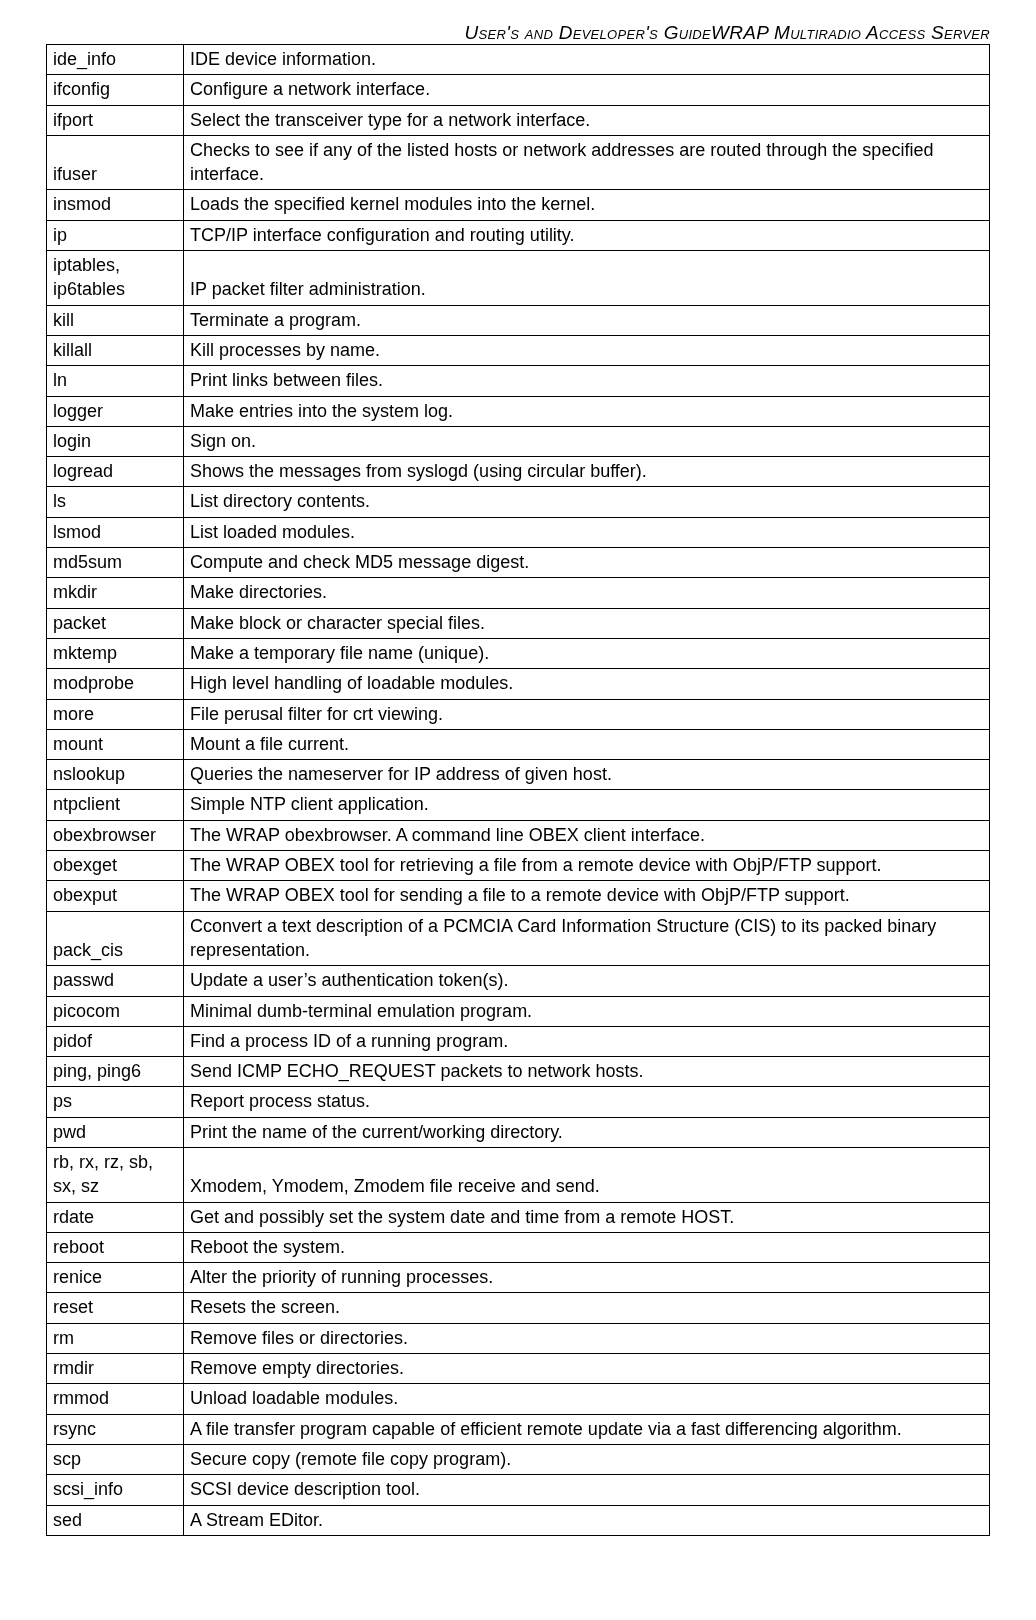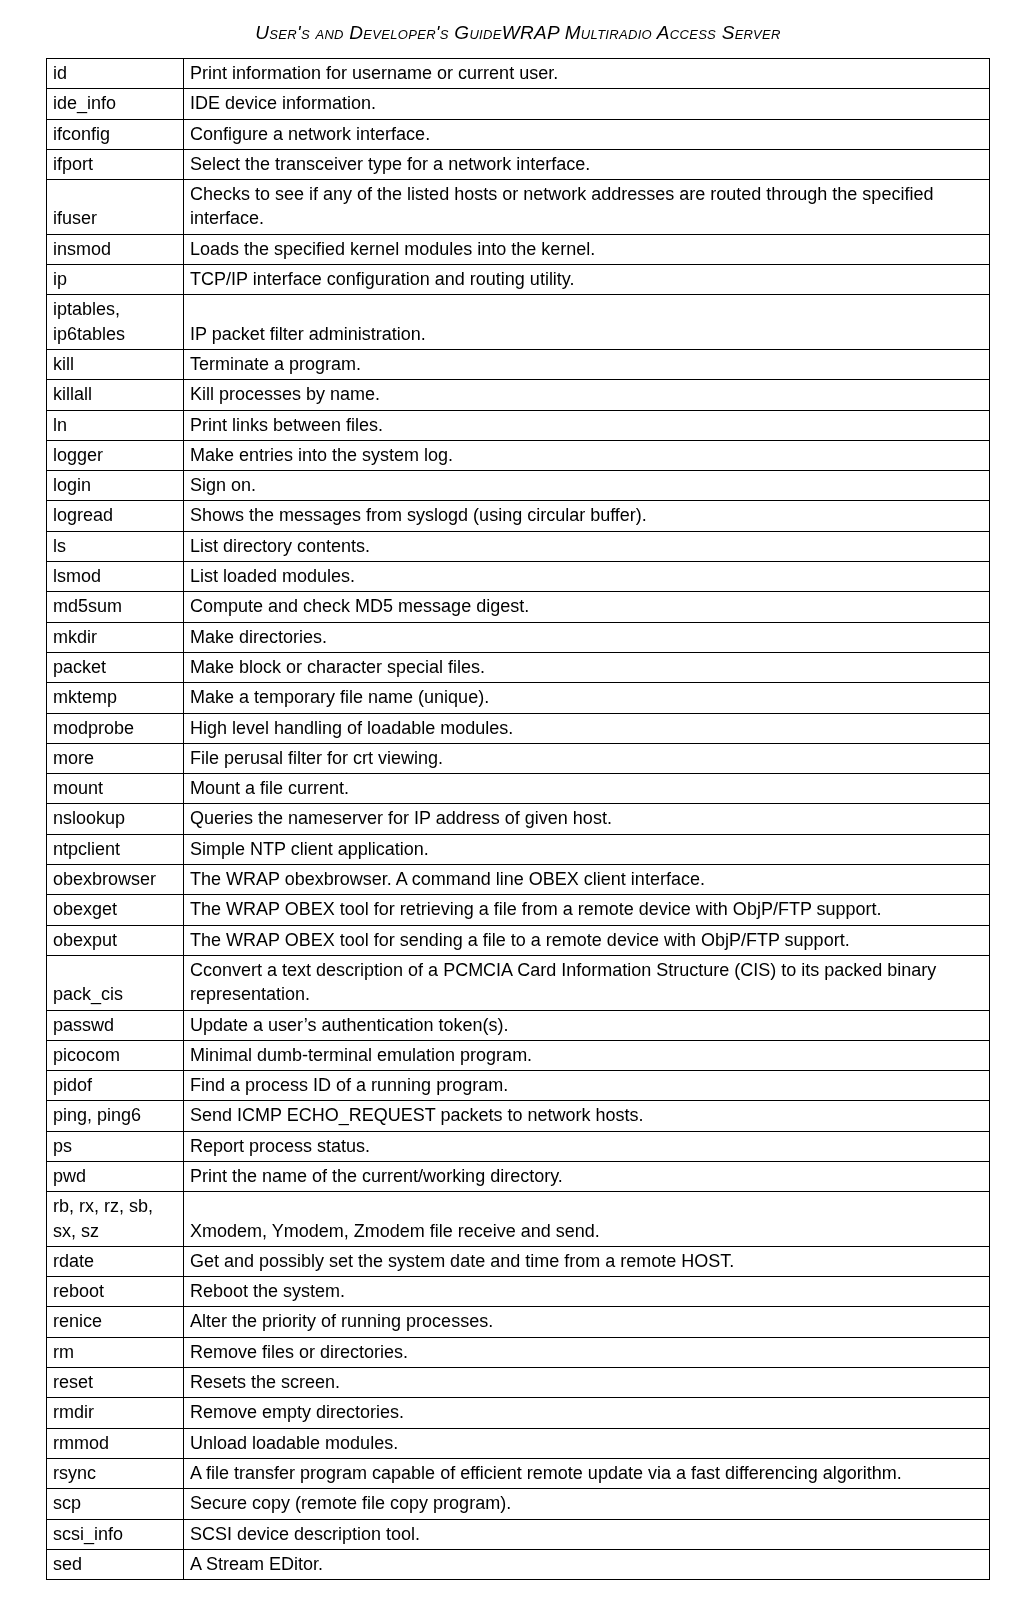--- a/index.html
+++ b/index.html
@@ -11,25 +11,24 @@
   }
   .page {
     width: 1036px;
     min-height: 1620px;
     box-sizing: border-box;
     padding: 22px 46px 30px 46px;
     position: relative;
   }
   .header {
     display: flex;
-    justify-content: center;
+    justify-content: flex-end;
     font-style: italic;
     font-variant: small-caps;
     font-size: 19px;
-    margin-bottom: 14px;
     letter-spacing: 0.3px;
   }
   .header .right { text-align: right; }
   table.cmds {
     width: 100%;
     border-collapse: collapse;
     table-layout: fixed;
   }
   table.cmds td {
     border: 1px solid #000;
@@ -54,24 +53,20 @@
     <div class="right">WRAP Multiradio Access Server</div>
   </div>
 
   <table class="cmds">
     <colgroup>
       <col style="width:137px">
       <col>
     </colgroup>
     <tbody>
         <tr>
-          <td class="cmd">id</td>
-          <td class="desc">Print information for username or current user.</td>
-        </tr>
-        <tr>
           <td class="cmd">ide_info</td>
           <td class="desc">IDE device information.</td>
         </tr>
         <tr>
           <td class="cmd">ifconfig</td>
           <td class="desc">Configure a network interface.</td>
         </tr>
         <tr>
           <td class="cmd">ifport</td>
           <td class="desc">Select the transceiver type for a network interface.</td>
@@ -210,28 +205,28 @@
         </tr>
         <tr>
           <td class="cmd">reboot</td>
           <td class="desc">Reboot the system.</td>
         </tr>
         <tr>
           <td class="cmd">renice</td>
           <td class="desc">Alter the priority of running processes.</td>
         </tr>
         <tr>
+          <td class="cmd">reset</td>
+          <td class="desc">Resets the screen.</td>
+        </tr>
+        <tr>
           <td class="cmd">rm</td>
           <td class="desc">Remove files or directories.</td>
         </tr>
         <tr>
-          <td class="cmd">reset</td>
-          <td class="desc">Resets the screen.</td>
-        </tr>
-        <tr>
           <td class="cmd">rmdir</td>
           <td class="desc">Remove empty directories.</td>
         </tr>
         <tr>
           <td class="cmd">rmmod</td>
           <td class="desc">Unload loadable modules.</td>
         </tr>
         <tr>
           <td class="cmd">rsync</td>
           <td class="desc">A file transfer program capable of efficient remote update via a fast differencing algorithm.</td>

